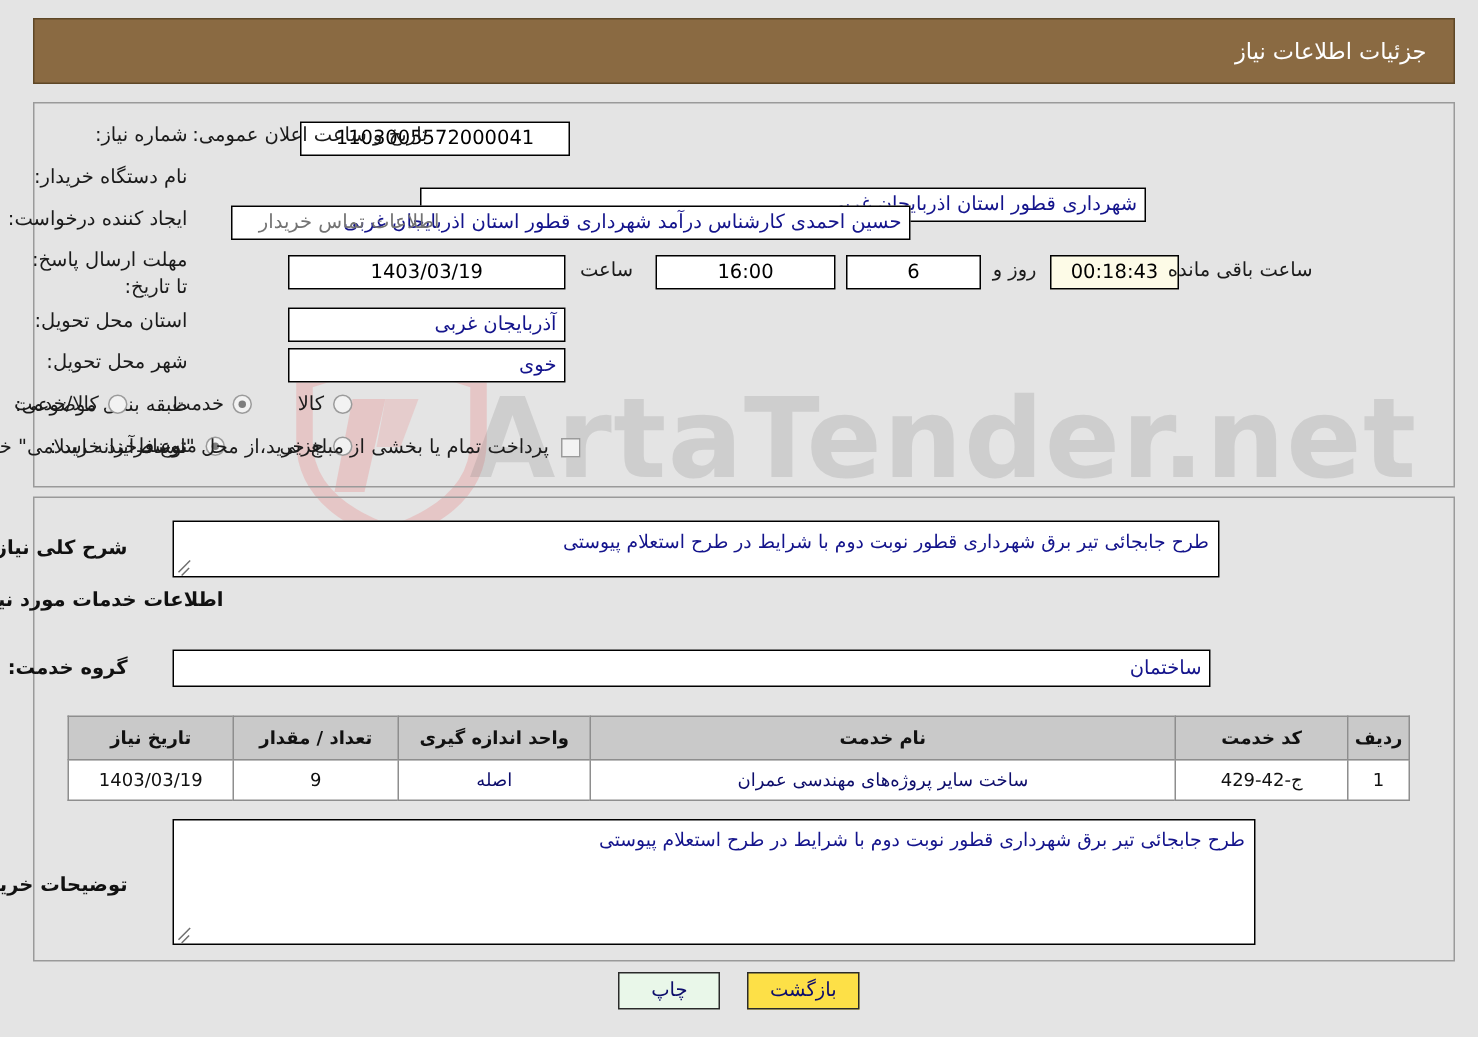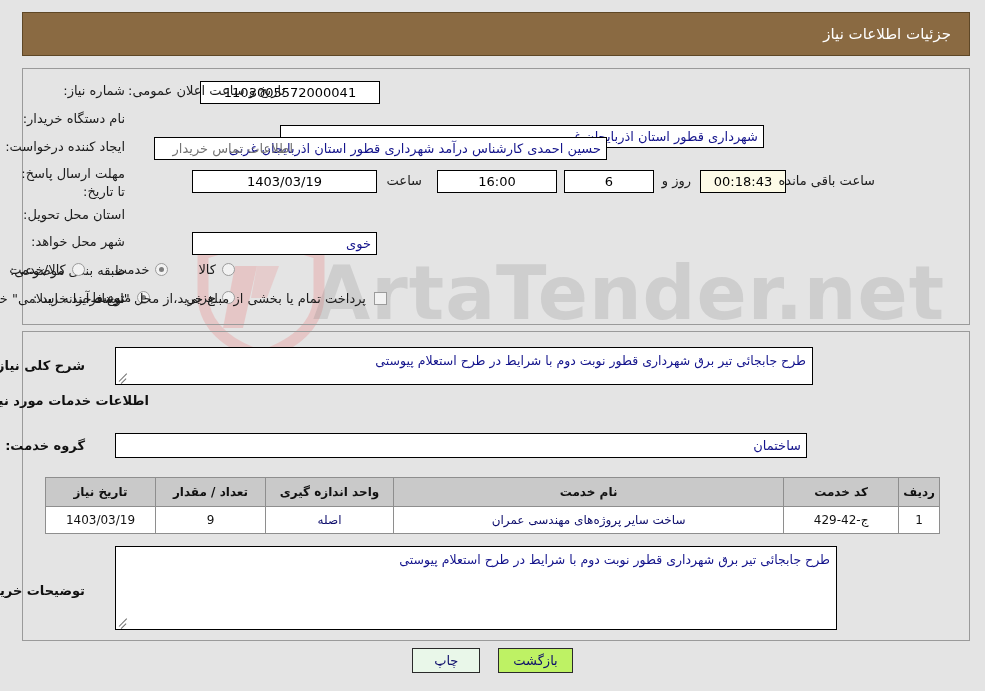--- a/index.html
+++ b/index.html
@@ -221,21 +221,21 @@
     padding: 0 14px;
     font-size: 13px;
     color: #0d0d6b;
     display: flex;
     align-items: center;
     justify-content: center;
     cursor: pointer;
     font-family: "DejaVu Sans", "Liberation Sans", sans-serif;
   }
   .btn-print  { background: #e9f7e9; }
-  .btn-back   { background: #bef264; }
+  .btn-back   { background: #fde047; }
 </style>
 </head>
 <body>
 
 <div id="page">
 
   <div class="watermark">
     <svg class="wm-shield" viewBox="0 0 132 128">
       <path d="M66 4 L124 22 L124 62 Q124 104 66 124 Q8 104 8 62 L8 22 Z" fill="none" stroke="#e6bcbc" stroke-width="11" opacity="0.75"></path>
       <path d="M40 34 L62 34 L48 96 L28 96 Z" fill="#e6bcbc" opacity="0.75"></path>
@@ -277,23 +277,24 @@
   <span class="plain-txt" style="position:absolute; right:563px; top:173px; z-index:12;">ساعت</span>
   <div class="fbox center num" style="position:absolute; right:428px; top:170px; width:120px; z-index:12;">16:00</div>
   <div class="fbox center num" style="position:absolute; right:331px; top:170px; width:90px; z-index:12;">6</div>
   <span class="plain-txt" style="position:absolute; right:294px; top:173px; z-index:12;">روز و</span>
   <div class="fbox center num cream" style="position:absolute; right:199px; top:170px; width:86px; z-index:12;">00:18:43</div>
   <span class="plain-txt" style="position:absolute; right:110px; top:173px; z-index:12;">ساعت باقی مانده</span>
 
   <div class="frow" style="right:860px; top:206px;">
     <span class="flabel">استان محل تحویل:</span>
   </div>
+  <div class="fbox start" style="position:absolute; right:608px; top:205px; width:185px; z-index:12;">آذربایجان غربی</div>
 
   <div class="frow" style="right:860px; top:233px;">
-    <span class="flabel">شهر محل خواهد:</span>
+    <span class="flabel">شهر محل تحویل:</span>
   </div>
   <div class="fbox start" style="position:absolute; right:608px; top:232px; width:185px; z-index:12;">خوی</div>
 
   <div class="frow" style="right:860px; top:262px;">
     <span class="flabel">طبقه بندی موضوعی:</span>
   </div>
   <div id="category-radios" style="position:absolute; right:750px; top:262px; display:flex; gap:30px; align-items:center; z-index:12;">
       <div class="radio-item">
         <span class="radio"></span>
         <span>کالا</span>

